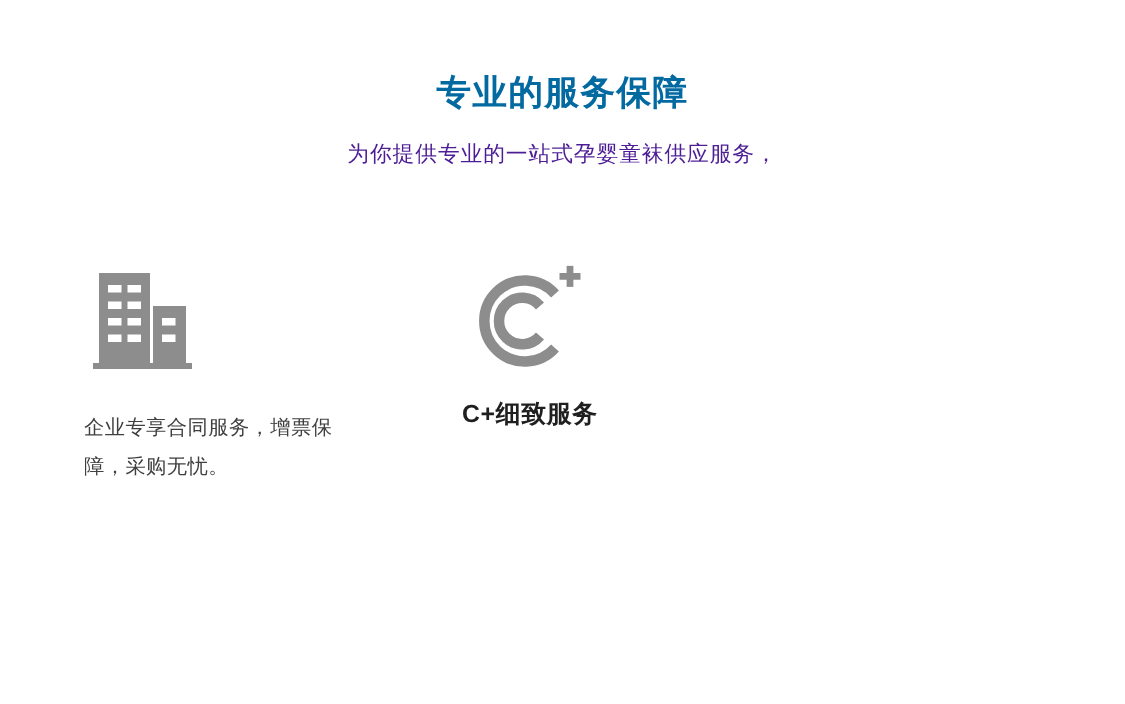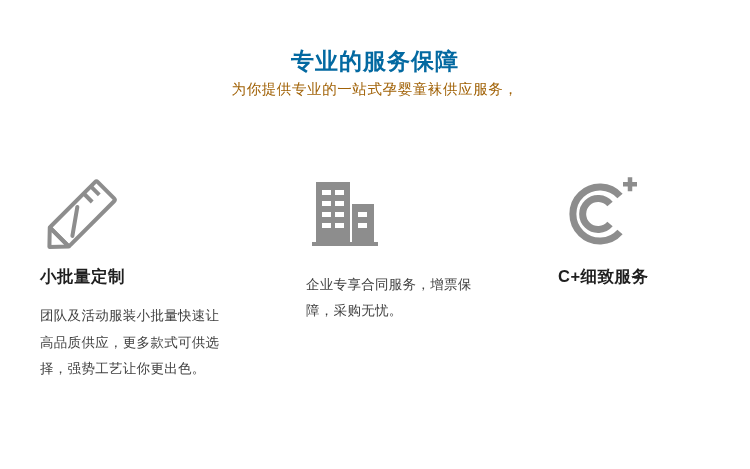--- a/index.html
+++ b/index.html
@@ -25,22 +25,23 @@
     text-align: center;
   }
   .header-title {
     font-size: 23px;
     font-weight: bold;
     letter-spacing: 1px;
     color: #0369a1;
     line-height: 1.2;
   }
   .header-sub {
+    margin-top: 14px;
     font-size: 14.5px;
-    color: #a16207;
+    color: #4c1d95;
     line-height: 1.85;
     letter-spacing: 0.6px;
   }
   .header-sub div { white-space: nowrap; }
 
   
   .columns {
     position: absolute;
     top: 172px;
     left: 0;
@@ -93,39 +94,20 @@
 
   <div class="header">
     <div class="header-title">专业的服务保障</div>
     <div class="header-sub">
       <div>为你提供专业的一站式孕婴童袜供应服务，</div>
     </div>
   </div>
 
   <div class="columns">
 
-    <div class="col col-1">
-      <div class="icon-wrap">
-        <svg width="86" height="80" viewBox="0 0 86 80">
-          <g transform="rotate(-45 43 40)">
-
-            <rect x="10" y="26" width="66" height="27" rx="2" fill="none" stroke="#8d8d8d" stroke-width="4"></rect>
-
-            <path d="M10 26 L-4 39.5 L10 53 Z" fill="none" stroke="#8d8d8d" stroke-width="4" stroke-linejoin="round"></path>
-
-            <line x1="20" y1="48" x2="44" y2="31" stroke="#8d8d8d" stroke-width="4" stroke-linecap="round"></line>
-
-            <line x1="58" y1="26" x2="58" y2="38" stroke="#8d8d8d" stroke-width="4"></line>
-            <line x1="68" y1="26" x2="68" y2="38" stroke="#8d8d8d" stroke-width="4"></line>
-          </g>
-        </svg>
-      </div>
-      <div class="col-title">小批量定制</div>
-      <div class="col-desc">团队及活动服装小批量快速让高品质供应，更多款式可供选择，强势工艺让你更出色。</div>
-    </div>
 
     <div class="col col-2">
       <div class="icon-wrap">
         <svg width="80" height="80" viewBox="0 0 80 80">
 
           <rect x="10" y="8" width="34" height="60" fill="#8d8d8d"></rect>
 
           <rect x="46" y="30" width="22" height="38" fill="#8d8d8d"></rect>
 
           <rect x="16" y="16" width="9" height="5" fill="#ffffff"></rect>

